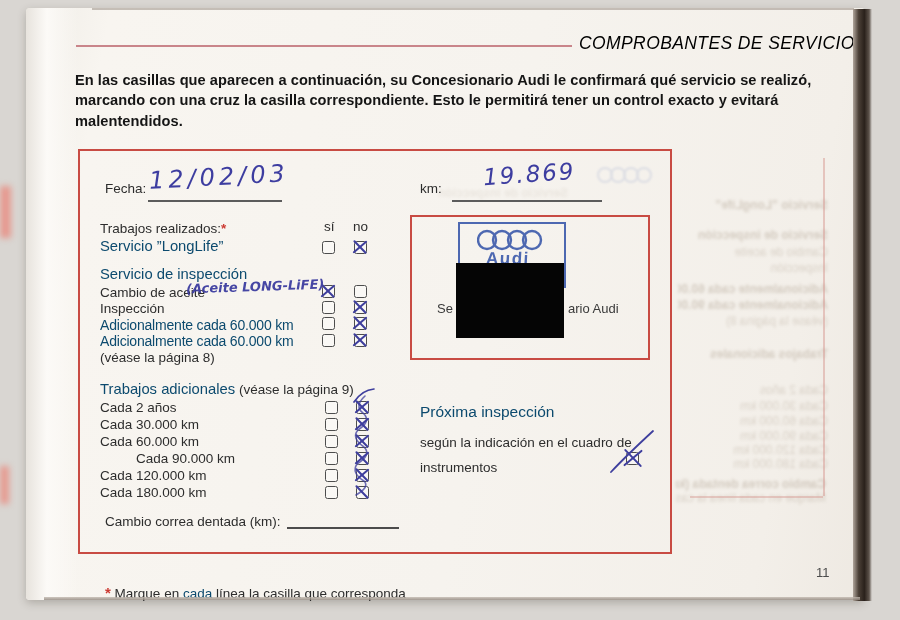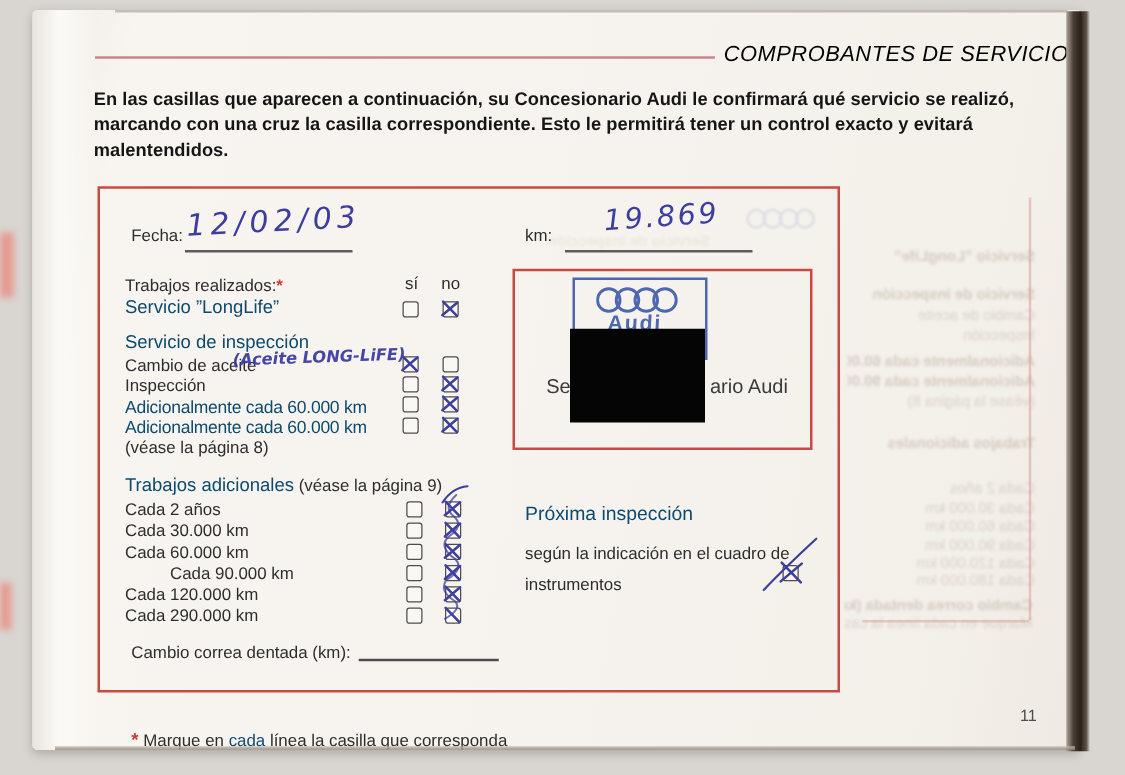--- a/index.html
+++ b/index.html
@@ -75,21 +75,21 @@
   .checkbox.bigx .ink-x::before,.checkbox.bigx .ink-x::after{width:24px;top:11px;}
   .ink-svg{position:absolute;pointer-events:none;}
 
   
   .stamp-rect{position:absolute;left:458px;top:222px;width:104px;height:62px;border:2px solid #4d68b1;}
   .stamp-brand{
     position:absolute;left:486px;top:249px;font-size:17px;font-weight:bold;
     color:#4d68b1;letter-spacing:1.5px;transform:skewX(-3deg);
   }
   .redaction{position:absolute;left:456px;top:263px;width:108px;height:75px;background:#050505;z-index:6;}
-  .caption{position:absolute;top:301px;font-size:16px;color:#3a3a3a;white-space:nowrap;}
+  .caption{position:absolute;top:301px;font-size:13px;color:#3a3a3a;white-space:nowrap;}
 
   
   .bleed{
     position:absolute;width:150px;height:14px;overflow:hidden;
     transform:scaleX(-1);filter:blur(1.4px);opacity:.28;
     color:#94826d;font-size:12px;white-space:nowrap;
   }
   .bleed.bb{font-weight:bold;opacity:.33;}
   .bleed-line-v{position:absolute;left:823px;top:158px;width:2px;height:338px;background:#d89a93;opacity:.5;filter:blur(.5px);}
   .bleed-line-h{position:absolute;left:690px;top:496px;width:133px;height:2px;background:#d89a93;opacity:.45;filter:blur(.5px);}
@@ -212,21 +212,21 @@
   <span class="checkbox checked" style="left:356px;top:452px;">
       <i class="ink-x"></i>
     </span>
 
   <div class="t" style="left:100px;top:468px;">Cada 120.000 km</div>
   <span class="checkbox" style="left:325px;top:469px;"></span>
   <span class="checkbox checked" style="left:356px;top:469px;">
       <i class="ink-x"></i>
     </span>
 
-  <div class="t" style="left:100px;top:485px;">Cada 290.000 km</div>
+  <div class="t" style="left:100px;top:485px;">Cada 180.000 km</div>
   <span class="checkbox" style="left:325px;top:486px;"></span>
   <span class="checkbox partial checked" style="left:356px;top:486px;">
       <i class="ink-x"></i>
     </span>
 
   <svg class="ink-svg" style="left:349px;top:394px;" width="28" height="104" viewBox="0 0 28 104">
     <path d="M16,2 Q5,12 14,19 Q23,27 9,36 Q2,44 15,53 Q23,61 8,70 Q2,79 15,87 Q21,93 7,101" fill="none" stroke="#3e3e9d" stroke-width="1.6" opacity=".75" stroke-linecap="round"></path>
   </svg>
   <svg class="ink-svg" style="left:352px;top:387px;" width="24" height="16" viewBox="0 0 24 16">
     <path d="M2,15 Q10,3 22,2" fill="none" stroke="#3e3e9d" stroke-width="1.7" stroke-linecap="round"></path>

